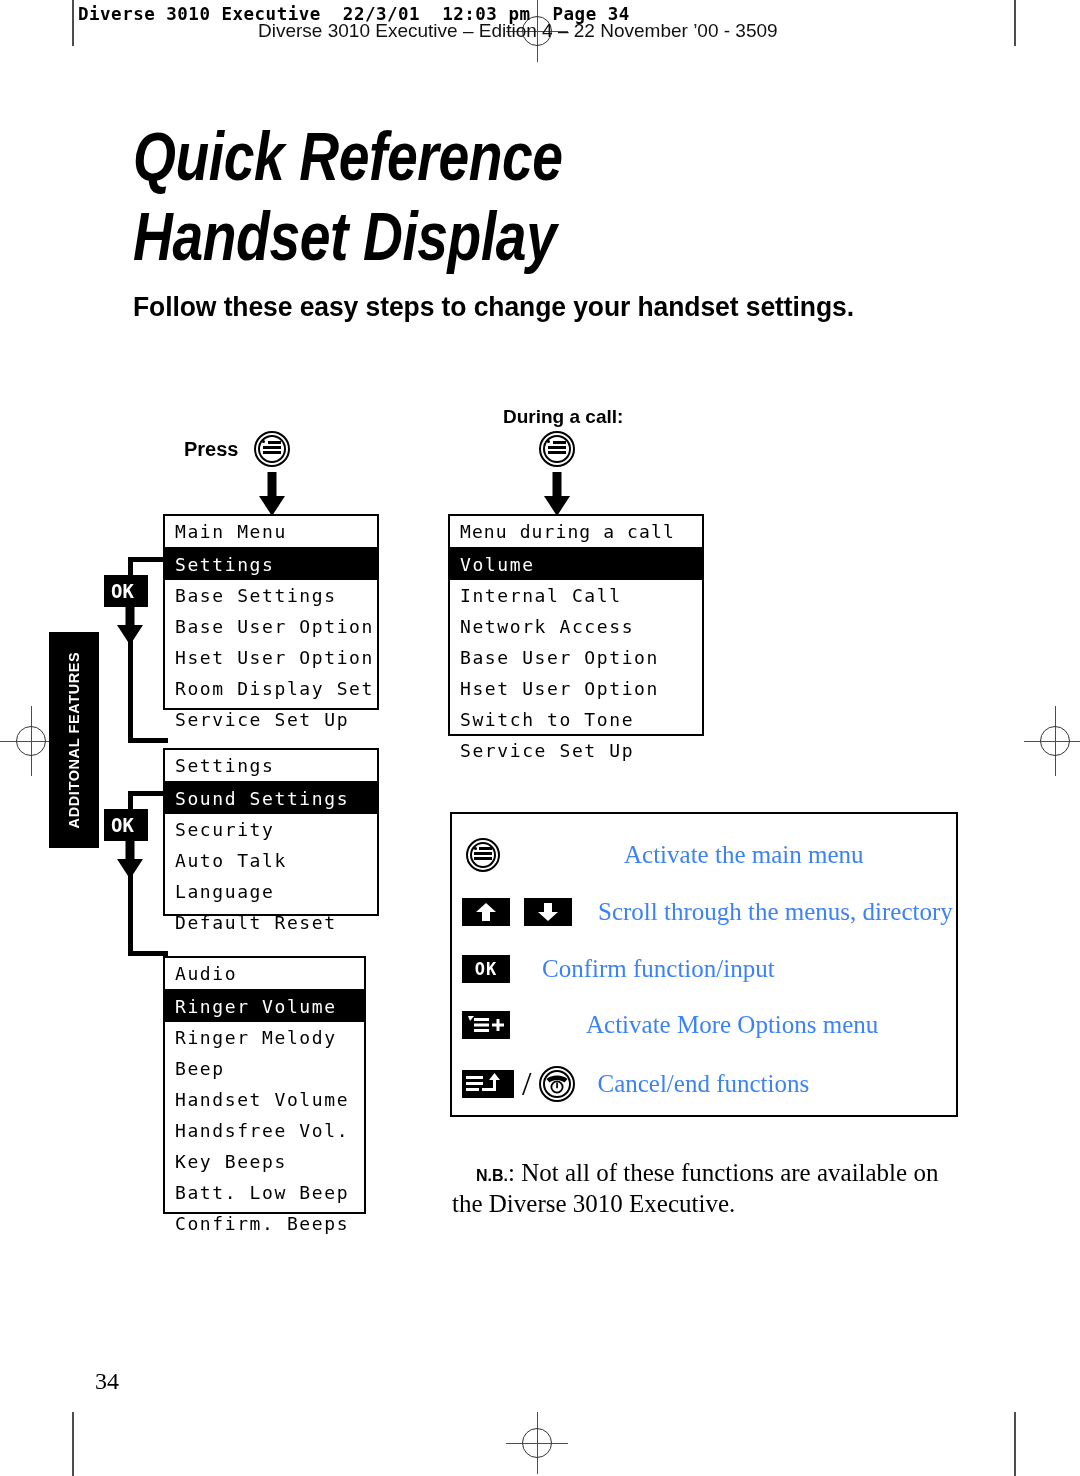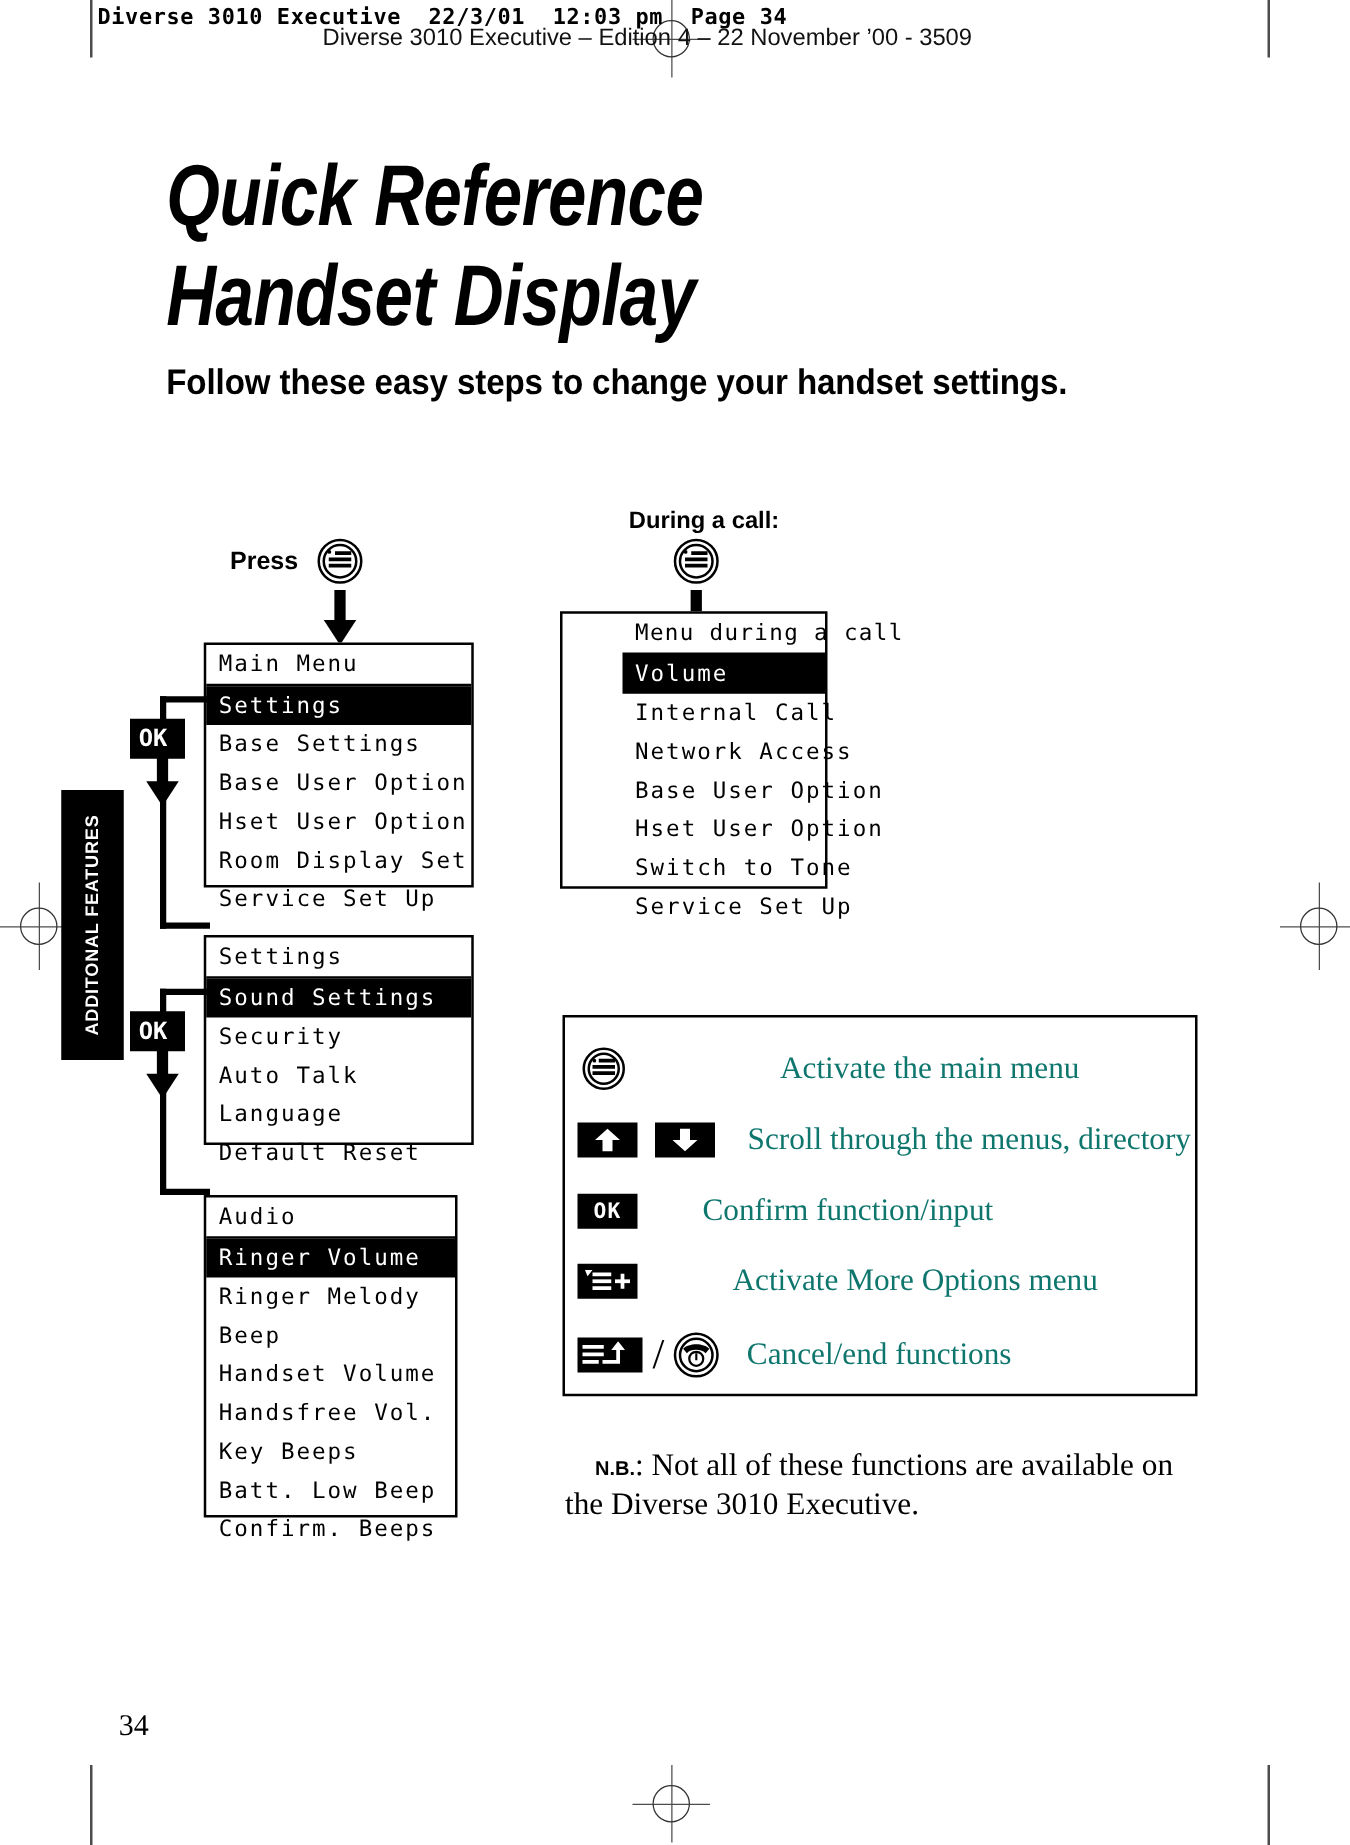--- a/index.html
+++ b/index.html
@@ -99,21 +99,21 @@
     display:flex;align-items:center;justify-content:center;
     overflow:hidden;
   }
   .okchip span{display:block;margin-left:-7px;}
 
   
   .legendbox{position:absolute;border:2.5px solid #000;background:#fff;box-sizing:border-box;}
   .legrow{position:absolute;display:flex;align-items:center;}
   .legtext{
     font-family:"Liberation Serif","DejaVu Serif",serif;
-    font-size:25px;white-space:nowrap;color:#0f766e;
+    font-size:25px;white-space:nowrap;color:#3b82f6;
   }
   .chip{background:#000;position:relative;display:inline-block;}
   .chip .ok{
     position:absolute;left:50%;top:50%;transform:translate(-50%,-50%);
     color:#fff;font-family:"DejaVu Sans Mono","Liberation Mono",monospace;
     font-size:17px;font-weight:700;letter-spacing:1px;
   }
   .chip .arrU,.chip .arrD{position:absolute;left:50%;top:50%;transform:translate(-50%,-50%);}
   .arrU svg,.arrD svg{display:block;}
 
@@ -250,21 +250,21 @@
         <i></i>
         <i></i>
         <i></i>
       </div>
   </div>
   <div class="downarrow" style="left:543px;top:472px;width:28px;height:44px;">
     <div class="stem" style="height:26px;"></div>
     <div class="head" style="top:24px;"></div>
   </div>
 
-  <div class="menubox" style="left:448px;top:489px;width:214px;height:222px;padding-left:48px;">
+  <div class="menubox" style="left:448px;top:514px;width:256px;height:222px;">
     <div class="row hdrrow" style="letter-spacing:1.1px;">Menu during a call</div>
     <div class="row sel">Volume</div>
     <div class="row">Internal Call</div>
     <div class="row">Network Access</div>
     <div class="row">Base User Option</div>
     <div class="row">Hset User Option</div>
     <div class="row">Switch to Tone</div>
     <div class="row">Service Set Up</div>
   </div>
 
@@ -299,21 +299,21 @@
         </svg>
       </span>
     </div>
     <div class="legtext" style="margin-left:26px;">Scroll through the menus, directory</div>
   </div>
 
   <div class="legrow" style="left:462px;top:955px;">
     <div class="chip" style="width:48px;height:28px;">
       <span class="ok">OK</span>
     </div>
-    <div class="legtext" style="margin-left:52px;">Confirm function/input</div>
+    <div class="legtext" style="margin-left:32px;">Confirm function/input</div>
   </div>
 
   <div class="legrow" style="left:462px;top:1011px;">
     <div class="chip" style="width:48px;height:28px;">
       <svg width="40" height="22" viewBox="0 0 40 22" style="position:absolute;left:4px;top:3px;" aria-hidden="true">
         <polygon points="2,2 8,2 4,7" fill="#ffffff"></polygon>
         <rect x="8" y="4" width="15" height="3" fill="#ffffff"></rect>
         <rect x="8" y="9.5" width="15" height="3" fill="#ffffff"></rect>
         <rect x="8" y="15" width="15" height="3" fill="#ffffff"></rect>
         <rect x="26" y="9.5" width="12" height="3" fill="#ffffff"></rect>

